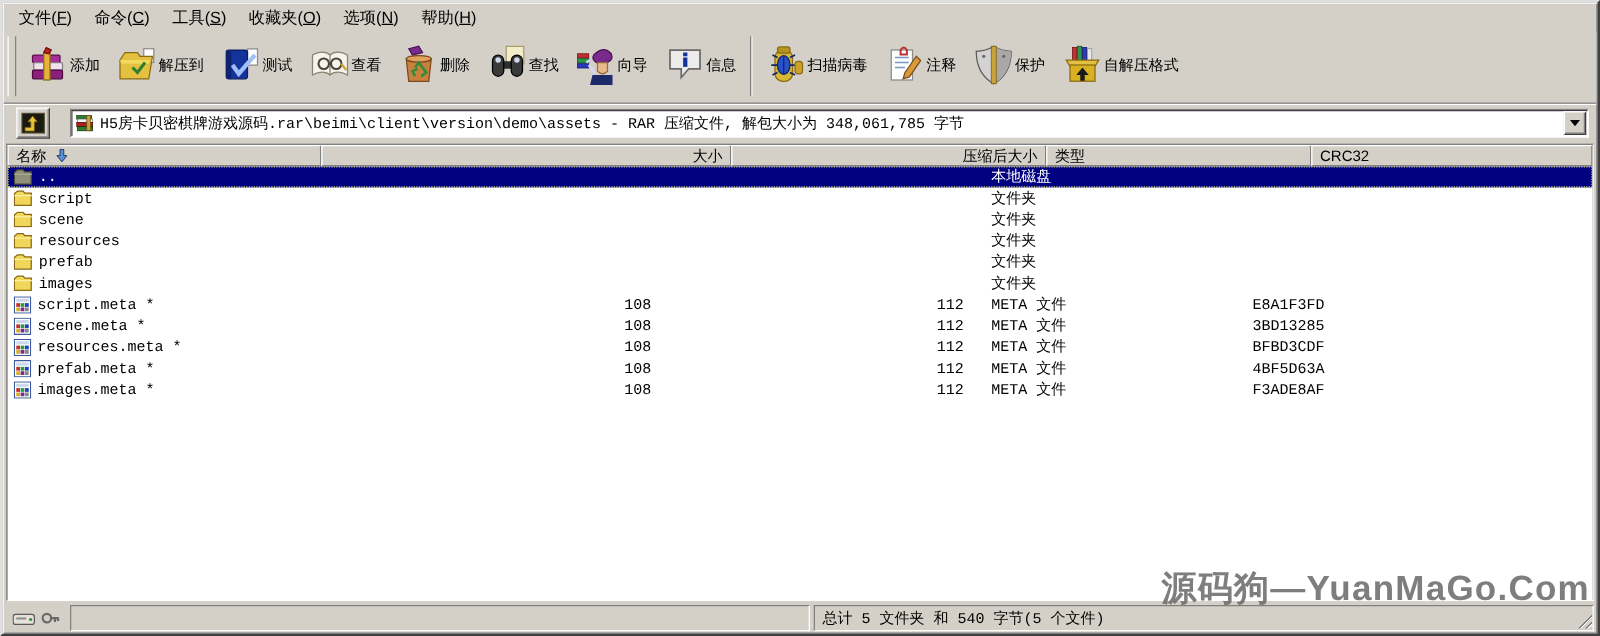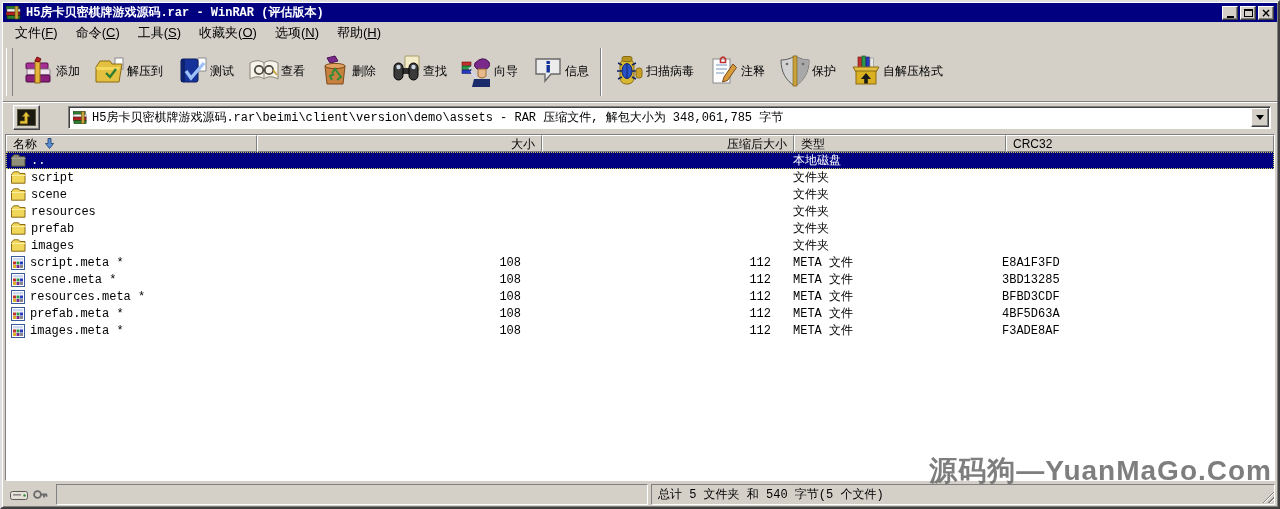--- a/index.html
+++ b/index.html
@@ -76,21 +76,21 @@
   .tb-btn svg { width: 32px; height: 32px; }
   .tb-label { font-size: 12px; white-space: nowrap; color:#000; }
   .tb-sep {
     width: 2px; height: 48px; margin: 0 4px;
     border-left: 1px solid #808080; border-right: 1px solid #fff;
   }
   
   .addressbar {
     height: 31px; flex: 0 0 31px;
     display: flex; align-items: center;
-    padding: 2px 6px 2px 10px; gap: 28px; border-radius: 10px;
+    padding: 2px 6px 2px 10px; gap: 16px; border-radius: 10px;
   }
   .up-btn {
     width: 27px; height: 25px;
     background: #d4d0c8;
     border: 1px solid; border-color: #fff #404040 #404040 #fff;
     box-shadow: inset -1px -1px 0 #808080, inset 1px 1px 0 #dfdfdf;
     display: flex; align-items: center; justify-content: center;
     cursor: pointer;
   }
   .combobox {
@@ -129,21 +129,21 @@
     height: 17px; line-height: 16px;
     background: #d4d0c8;
     border: 1px solid; border-color: #fff #808080 #808080 #fff;
     padding: 0 6px;
     font-size: 12px; white-space: nowrap; overflow: hidden;
     display: flex; align-items: center;
     cursor: pointer;
   }
   .hcell.right { justify-content: flex-end; }
   .h-name { width: 251px; gap: 8px; }
-  .h-size { width: 285px; }
+  .h-size { width: 328px; }
   .h-packed { width: 252px; }
   .h-type { width: 212px; font-family: Liberation Serif, serif; }
   .h-crc { flex: 1; }
   .listbody { flex: 1; background: #fff; overflow: hidden; position: relative;
     font-family: "Liberation Mono", "DejaVu Sans Mono", monospace; }
   .row { display: flex; height: 17px; align-items: center; color: #000; cursor: default; }
   .row.selected { background: #000080; color: #fff; outline: 1px dotted rgba(255,255,80,.8); outline-offset: -1px; }
   .cell { white-space: nowrap; overflow: hidden; font-size: 12px; }
   .c-name { width: 251px; display: flex; align-items: center; gap: 5px; padding-left: 5px; }
   .c-size { width: 273px; text-align: right; padding-right: 9px; }
@@ -185,39 +185,20 @@
     pointer-events: none;
     white-space: nowrap;
     font-family: "Liberation Sans", "DejaVu Sans", sans-serif;
   }
 </style>
 </head>
 <body>
 
 <div class="window">
 
-  <div class="titlebar">
-    <svg width="16" height="14" viewBox="0 0 16 14">
-      <rect x="0" y="0" width="13" height="3" fill="#2d7d2d" stroke="#0c330c" stroke-width="0.6"></rect>
-      <rect x="1" y="3" width="13" height="3" fill="#f2f2f2" stroke="#777" stroke-width="0.6"></rect>
-      <rect x="0" y="6" width="14" height="3.5" fill="#b02020" stroke="#4a0808" stroke-width="0.6"></rect>
-      <rect x="1" y="9.5" width="13" height="3.5" fill="#2d7d2d" stroke="#0c330c" stroke-width="0.6"></rect>
-      <rect x="9" y="0" width="3" height="13" fill="#caa23a" stroke="#6d5210" stroke-width="0.6"></rect>
-    </svg>
-    <span class="title">H5房卡贝密棋牌游戏源码.rar - WinRAR (评估版本)</span>
-    <span class="winbtns">
-      <span class="winbtn">
-          <span class="minbar"></span>
-        </span>
-      <span class="winbtn">
-          <span class="maxbox"></span>
-        </span>
-      <span class="winbtn close"><span>×</span></span>
-    </span>
-  </div>
 
   <div class="menubar">
     <span class="menu-item"><span>文件(</span><span class="u">F</span><span>)</span></span>
     <span class="menu-item"><span>命令(</span><span class="u">C</span><span>)</span></span>
     <span class="menu-item"><span>工具(</span><span class="u">S</span><span>)</span></span>
     <span class="menu-item"><span>收藏夹(</span><span class="u">O</span><span>)</span></span>
     <span class="menu-item"><span>选项(</span><span class="u">N</span><span>)</span></span>
     <span class="menu-item"><span>帮助(</span><span class="u">H</span><span>)</span></span>
   </div>
 

